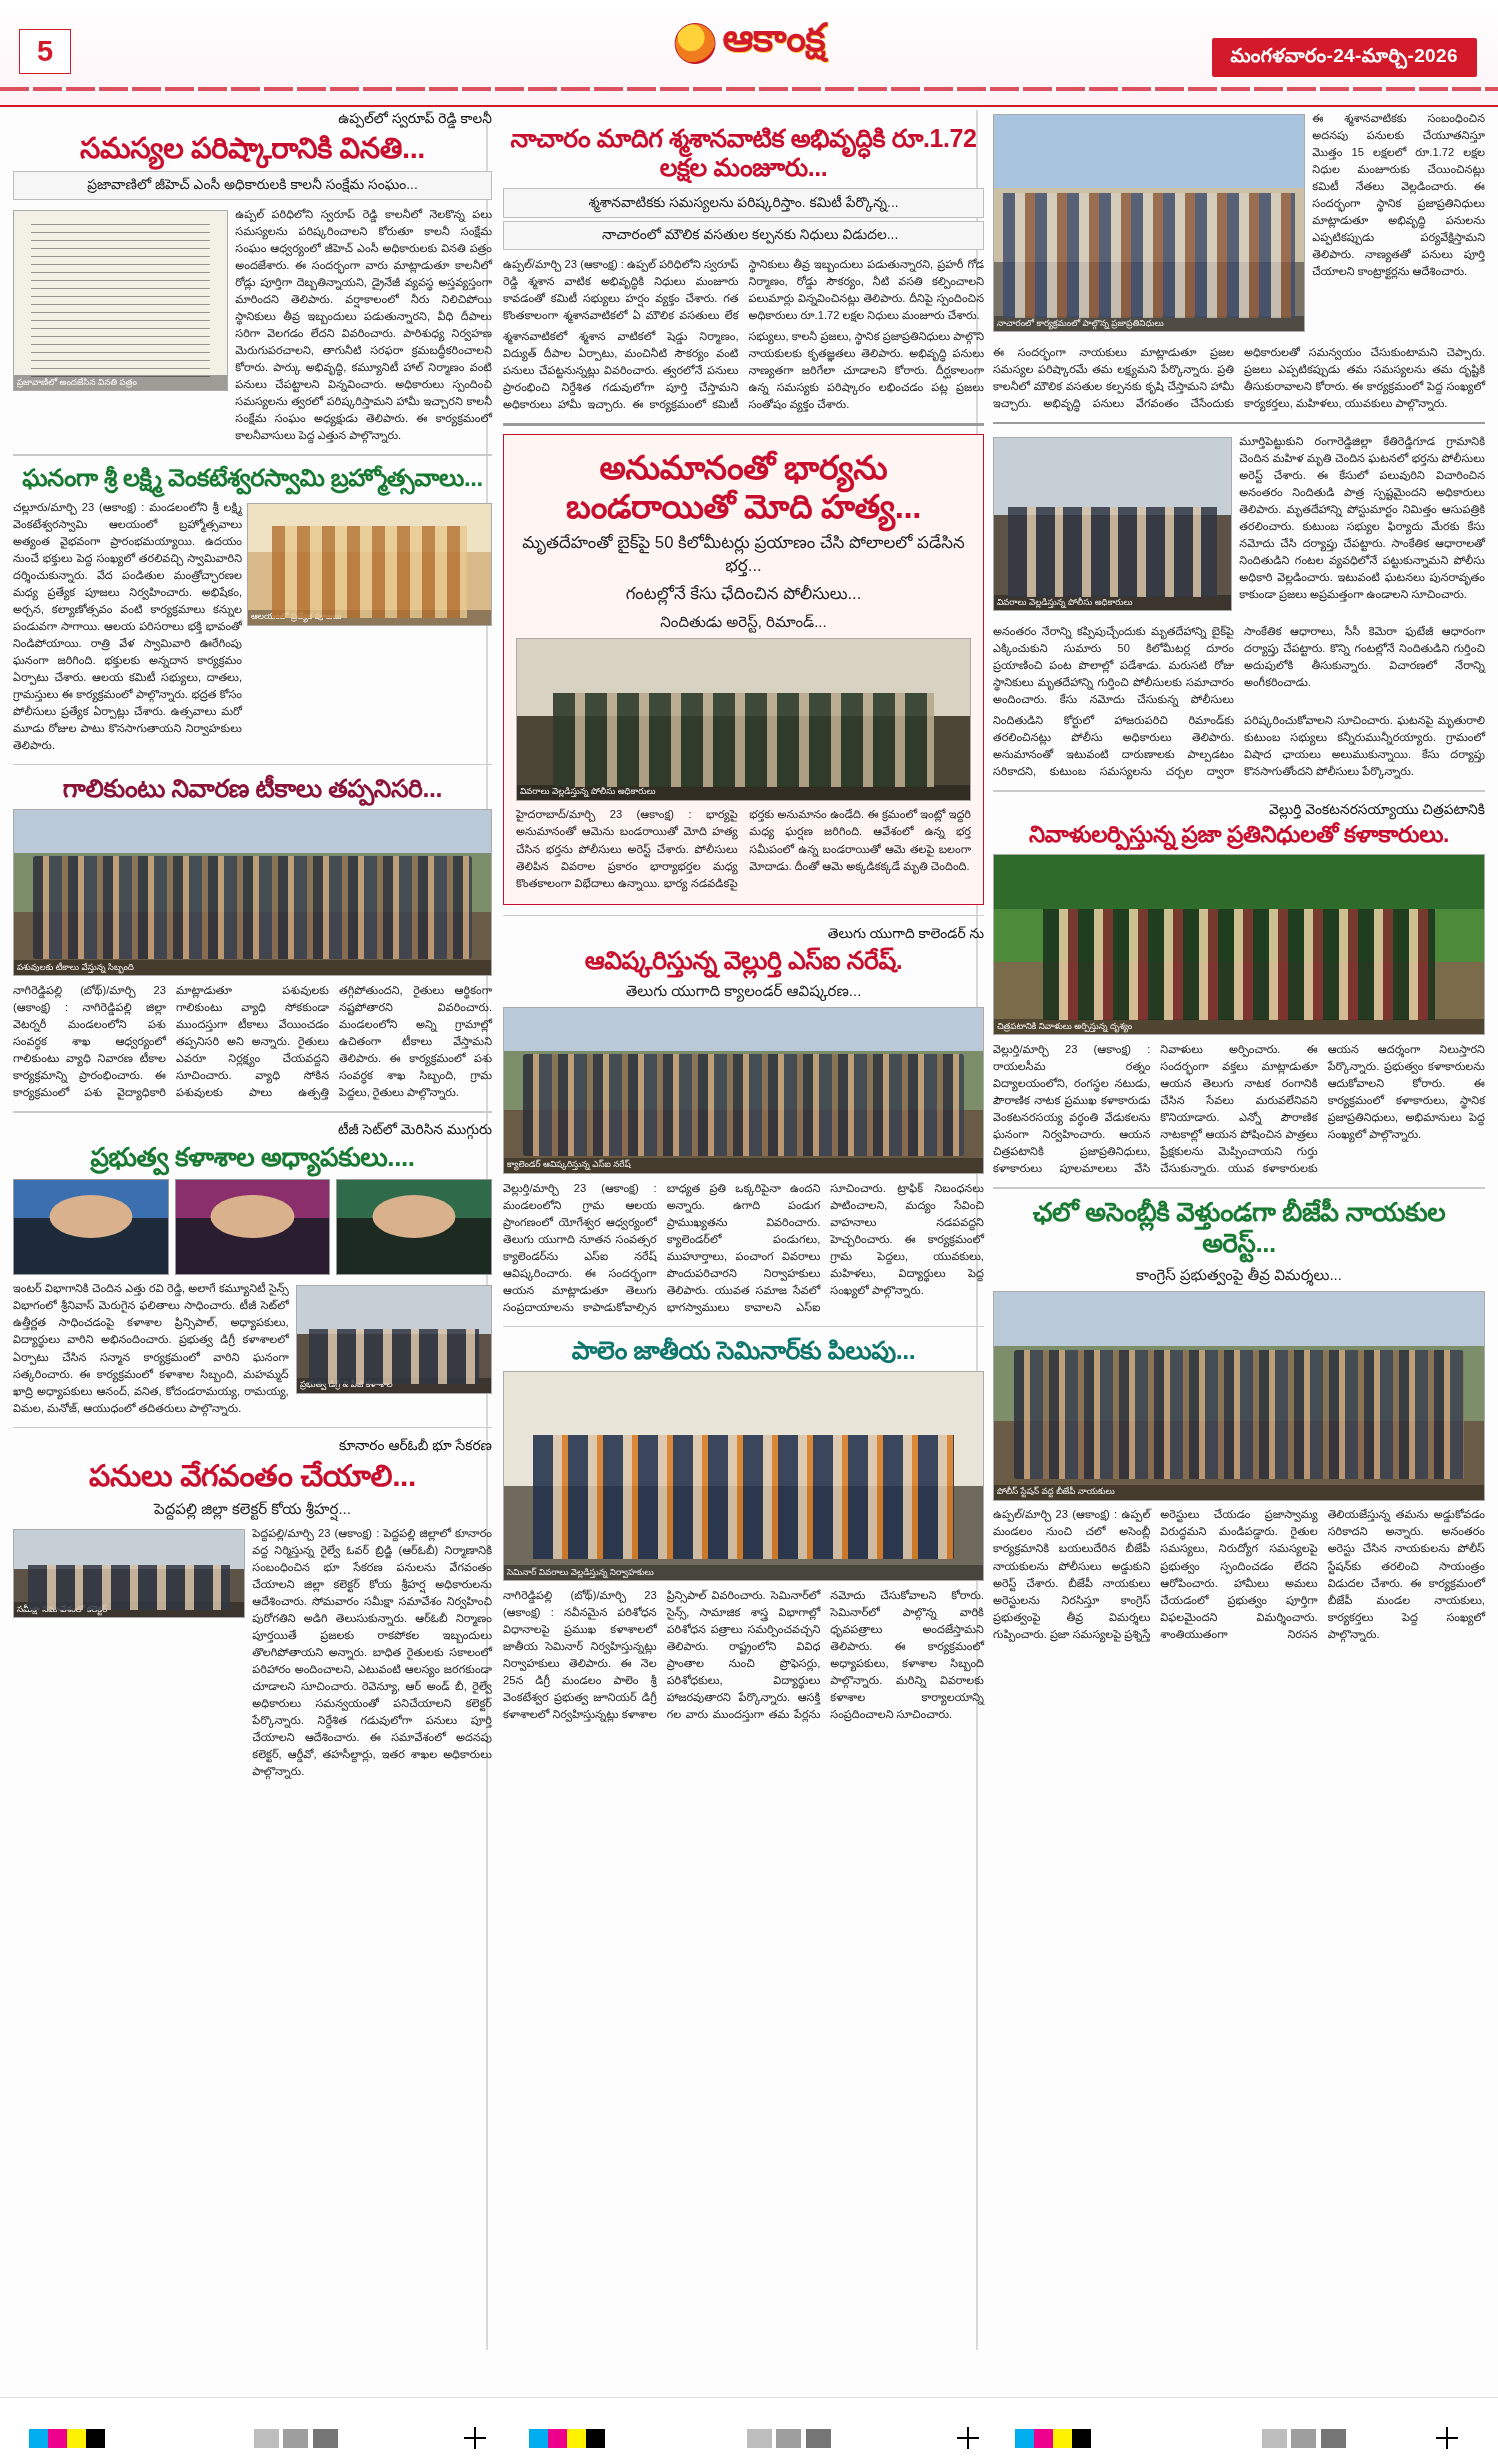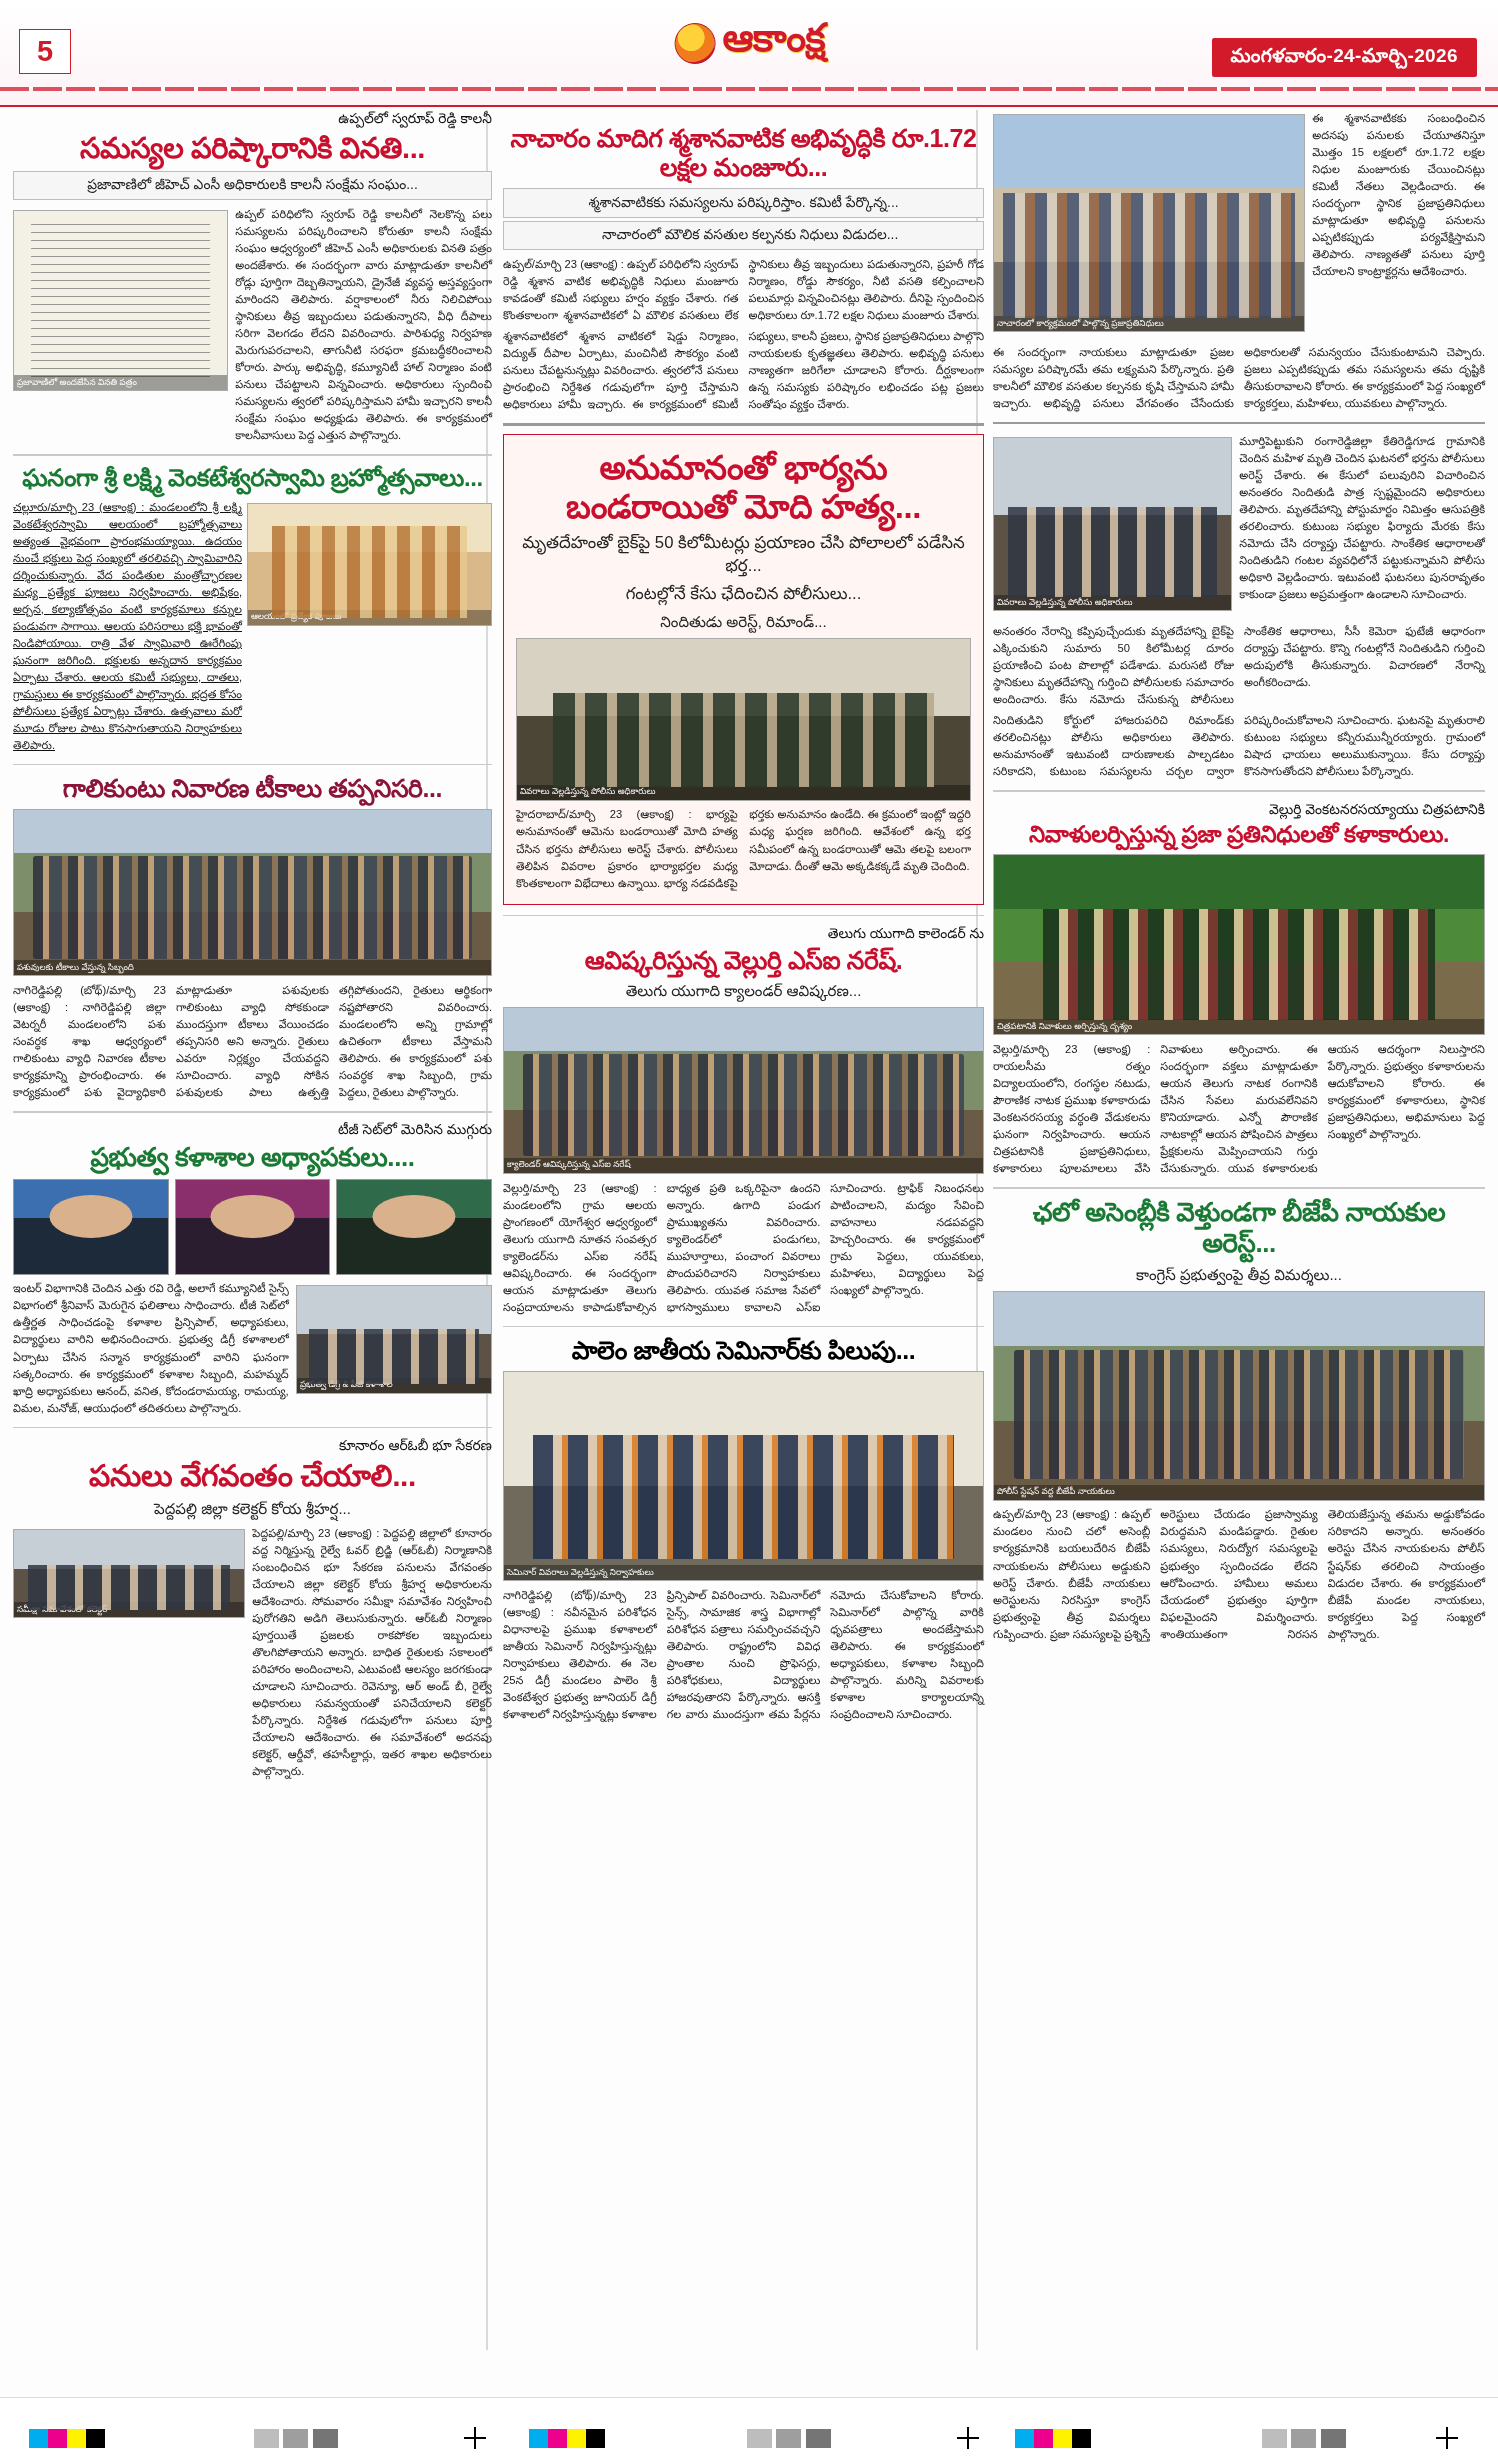--- a/index.html
+++ b/index.html
@@ -259,21 +259,21 @@
             <div class="cap">ప్రజావాణిలో అందజేసిన వినతి పత్రం</div>
           </div>
           <div class="bodytext" style="flex:1;">ఉప్పల్ పరిధిలోని స్వరూప్ రెడ్డి కాలనీలో నెలకొన్న పలు సమస్యలను పరిష్కరించాలని కోరుతూ కాలనీ సంక్షేమ సంఘం ఆధ్వర్యంలో జీహెచ్ ఎంసీ అధికారులకు వినతి పత్రం అందజేశారు. ఈ సందర్భంగా వారు మాట్లాడుతూ కాలనీలో రోడ్లు పూర్తిగా దెబ్బతిన్నాయని, డ్రైనేజీ వ్యవస్థ అస్తవ్యస్తంగా మారిందని తెలిపారు. వర్షాకాలంలో నీరు నిలిచిపోయి స్థానికులు తీవ్ర ఇబ్బందులు పడుతున్నారని, వీధి దీపాలు సరిగా వెలగడం లేదని వివరించారు. పారిశుధ్య నిర్వహణ మెరుగుపరచాలని, తాగునీటి సరఫరా క్రమబద్ధీకరించాలని కోరారు. పార్కు అభివృద్ధి, కమ్యూనిటీ హాల్ నిర్మాణం వంటి పనులు చేపట్టాలని విన్నవించారు. అధికారులు స్పందించి సమస్యలను త్వరలో పరిష్కరిస్తామని హామీ ఇచ్చారని కాలనీ సంక్షేమ సంఘం అధ్యక్షుడు తెలిపారు. ఈ కార్యక్రమంలో కాలనీవాసులు పెద్ద ఎత్తున పాల్గొన్నారు.</div>
         </div>
       </div>
 
       <div class="sep"></div>
 
       <div>
         <div class="headline green" style="font-size:24px;">ఘనంగా శ్రీ లక్ష్మి వెంకటేశ్వరస్వామి బ్రహ్మోత్సవాలు...</div>
-        <div style="display:flex; gap:5px;text-decoration:underline;">
+        <div style="display:flex; gap:5px;">
           <div class="bodytext" style="flex:1;">చల్లూరు/మార్చి 23 (ఆకాంక్ష) : మండలంలోని శ్రీ లక్ష్మి వెంకటేశ్వరస్వామి ఆలయంలో బ్రహ్మోత్సవాలు అత్యంత వైభవంగా ప్రారంభమయ్యాయి. ఉదయం నుంచే భక్తులు పెద్ద సంఖ్యలో తరలివచ్చి స్వామివారిని దర్శించుకున్నారు. వేద పండితుల మంత్రోచ్ఛారణల మధ్య ప్రత్యేక పూజలు నిర్వహించారు. అభిషేకం, అర్చన, కల్యాణోత్సవం వంటి కార్యక్రమాలు కన్నుల పండువగా సాగాయి. ఆలయ పరిసరాలు భక్తి భావంతో నిండిపోయాయి. రాత్రి వేళ స్వామివారి ఊరేగింపు ఘనంగా జరిగింది. భక్తులకు అన్నదాన కార్యక్రమం ఏర్పాటు చేశారు. ఆలయ కమిటీ సభ్యులు, దాతలు, గ్రామస్తులు ఈ కార్యక్రమంలో పాల్గొన్నారు. భద్రత కోసం పోలీసులు ప్రత్యేక ఏర్పాట్లు చేశారు. ఉత్సవాలు మరో మూడు రోజుల పాటు కొనసాగుతాయని నిర్వాహకులు తెలిపారు.</div>
           <div class="photo ph-temple" style="width:245px;height:123px;flex:none;">
             <div class="cap">ఆలయంలో ప్రత్యేక పూజలు</div>
           </div>
         </div>
       </div>
 
       <div class="sep"></div>
 
       <div>
@@ -349,21 +349,21 @@
         <div class="subhead">తెలుగు యుగాది క్యాలండర్ ఆవిష్కరణ...</div>
         <div class="photo ph-people" style="height:167px;">
           <div class="cap">క్యాలెండర్ ఆవిష్కరిస్తున్న ఎస్‌ఐ నరేష్</div>
         </div>
         <div class="bodytext three">వెల్లుర్తి/మార్చి 23 (ఆకాంక్ష) : మండలంలోని గ్రామ ఆలయ ప్రాంగణంలో యోగేశ్వర ఆధ్వర్యంలో తెలుగు యుగాది నూతన సంవత్సర క్యాలెండర్‌ను ఎస్‌ఐ నరేష్ ఆవిష్కరించారు. ఈ సందర్భంగా ఆయన మాట్లాడుతూ తెలుగు సంప్రదాయాలను కాపాడుకోవాల్సిన బాధ్యత ప్రతి ఒక్కరిపైనా ఉందని అన్నారు. ఉగాది పండుగ ప్రాముఖ్యతను వివరించారు. క్యాలెండర్‌లో పండుగలు, ముహూర్తాలు, పంచాంగ వివరాలు పొందుపరిచారని నిర్వాహకులు తెలిపారు. యువత సమాజ సేవలో భాగస్వాములు కావాలని ఎస్‌ఐ సూచించారు. ట్రాఫిక్ నిబంధనలు పాటించాలని, మద్యం సేవించి వాహనాలు నడపవద్దని హెచ్చరించారు. ఈ కార్యక్రమంలో గ్రామ పెద్దలు, యువకులు, మహిళలు, విద్యార్థులు పెద్ద సంఖ్యలో పాల్గొన్నారు.</div>
       </div>
 
       <div class="sep"></div>
 
       <div>
-        <div class="headline" style="color:#000000;font-size:25px;">పాలెం జాతీయ సెమినార్‌కు పిలుపు...</div>
+        <div class="headline" style="color:#0f766e;font-size:25px;">పాలెం జాతీయ సెమినార్‌కు పిలుపు...</div>
         <div class="photo ph-flag" style="height:210px;">
           <div class="cap">సెమినార్ వివరాలు వెల్లడిస్తున్న నిర్వాహకులు</div>
         </div>
         <div class="bodytext three">నాగిరెడ్డిపల్లి (బోథ్)/మార్చి 23 (ఆకాంక్ష) : నవీనమైన పరిశోధన విధానాలపై ప్రముఖ కళాశాలలో జాతీయ సెమినార్ నిర్వహిస్తున్నట్లు నిర్వాహకులు తెలిపారు. ఈ నెల 25న డిగ్రీ మండలం పాలెం శ్రీ వెంకటేశ్వర ప్రభుత్వ జూనియర్ డిగ్రీ కళాశాలలో నిర్వహిస్తున్నట్లు కళాశాల ప్రిన్సిపాల్ వివరించారు. సెమినార్‌లో సైన్స్, సామాజిక శాస్త్ర విభాగాల్లో పరిశోధన పత్రాలు సమర్పించవచ్చని తెలిపారు. రాష్ట్రంలోని వివిధ ప్రాంతాల నుంచి ప్రొఫెసర్లు, పరిశోధకులు, విద్యార్థులు హాజరవుతారని పేర్కొన్నారు. ఆసక్తి గల వారు ముందస్తుగా తమ పేర్లను నమోదు చేసుకోవాలని కోరారు. సెమినార్‌లో పాల్గొన్న వారికి ధృవపత్రాలు అందజేస్తామని తెలిపారు. ఈ కార్యక్రమంలో అధ్యాపకులు, కళాశాల సిబ్బంది పాల్గొన్నారు. మరిన్ని వివరాలకు కళాశాల కార్యాలయాన్ని సంప్రదించాలని సూచించారు.</div>
       </div>
 
     </div>
 
     <div class="col-right">
 

